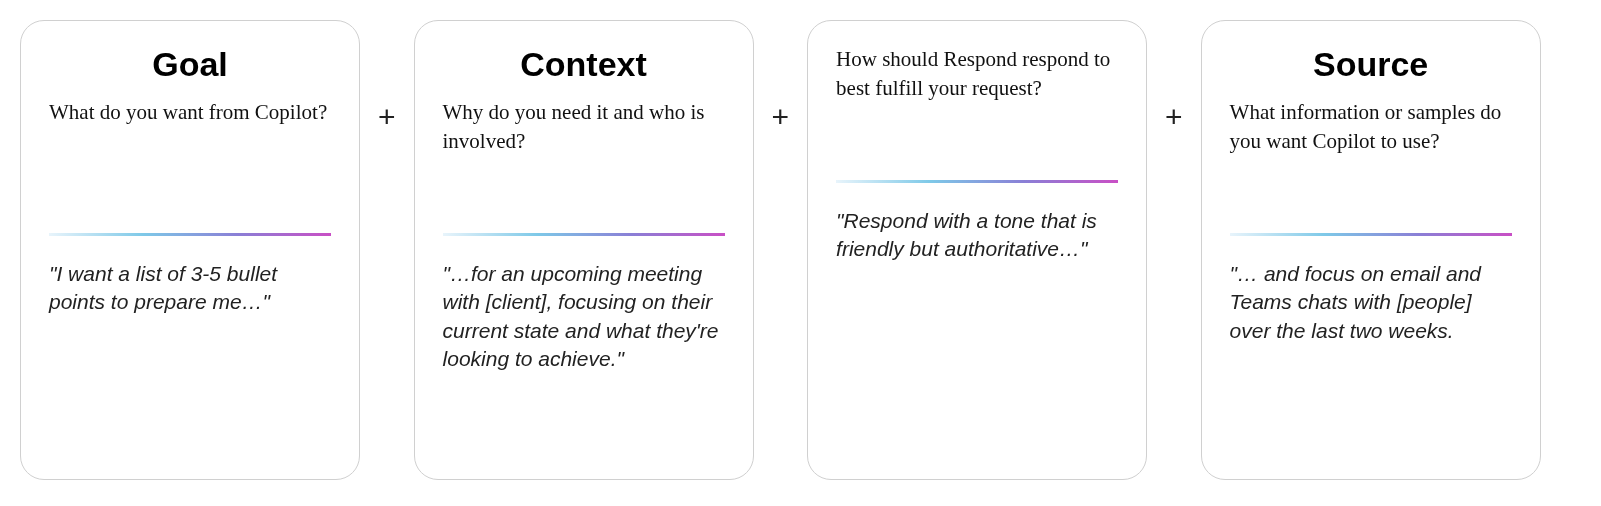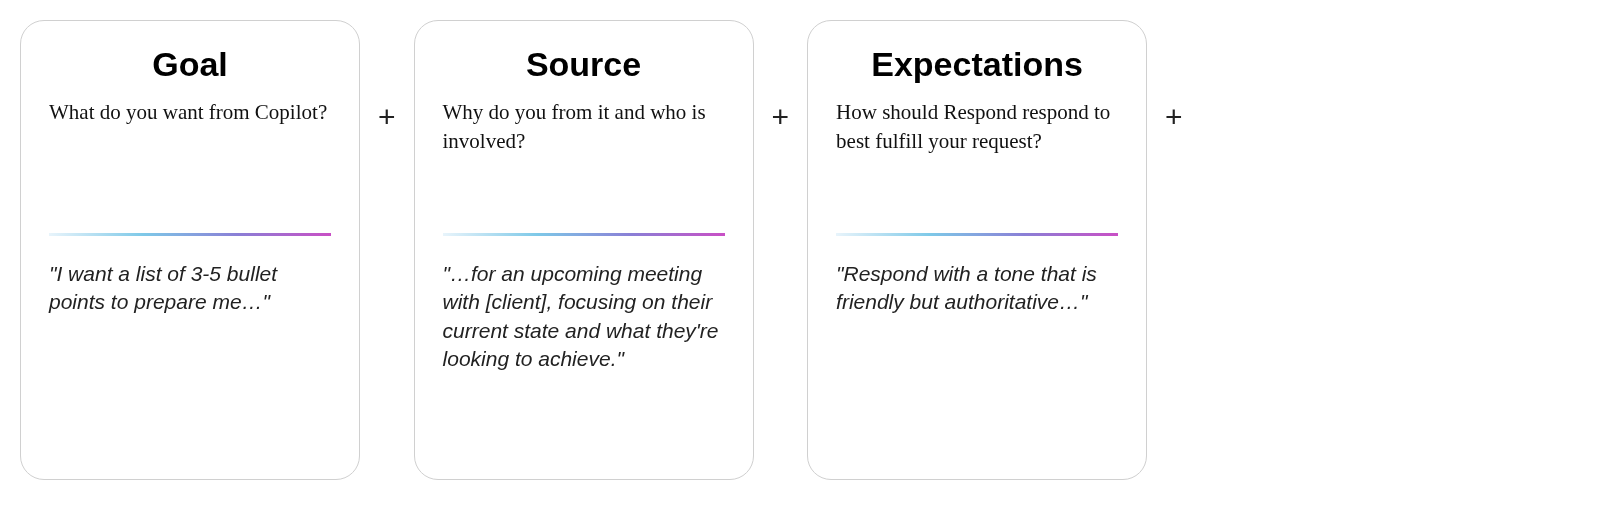--- a/index.html
+++ b/index.html
@@ -70,30 +70,35 @@
   <div class="card">
     <div class="card-title">Goal</div>
     <div class="card-question">What do you want from Copilot?</div>
     <div class="gradient-divider"></div>
     <div class="card-example">"I want a list of 3-5 bullet points to prepare me…"</div>
   </div>
 
   <div class="plus">+</div>
 
   <div class="card">
-    <div class="card-title">Source</div>
-    <div class="card-question">Why do you from it and who is involved?</div>
+    <div class="card-title">Context</div>
+    <div class="card-question">Why do you need it and who is involved?</div>
     <div class="gradient-divider"></div>
     <div class="card-example">"…for an upcoming meeting with [client], focusing on their current state and what they're looking to achieve."</div>
   </div>
 
   <div class="plus">+</div>
 
   <div class="card">
-    <div class="card-title">Expectations</div>
     <div class="card-question">How should Respond respond to best fulfill your request?</div>
     <div class="gradient-divider"></div>
     <div class="card-example">"Respond with a tone that is friendly but authoritative…"</div>
   </div>
 
   <div class="plus">+</div>
 
+  <div class="card">
+    <div class="card-title">Source</div>
+    <div class="card-question">What information or samples do you want Copilot to use?</div>
+    <div class="gradient-divider"></div>
+    <div class="card-example">"… and focus on email and Teams chats with [people] over the last two weeks.</div>
+  </div>
 </div>
 
 </body></html>

